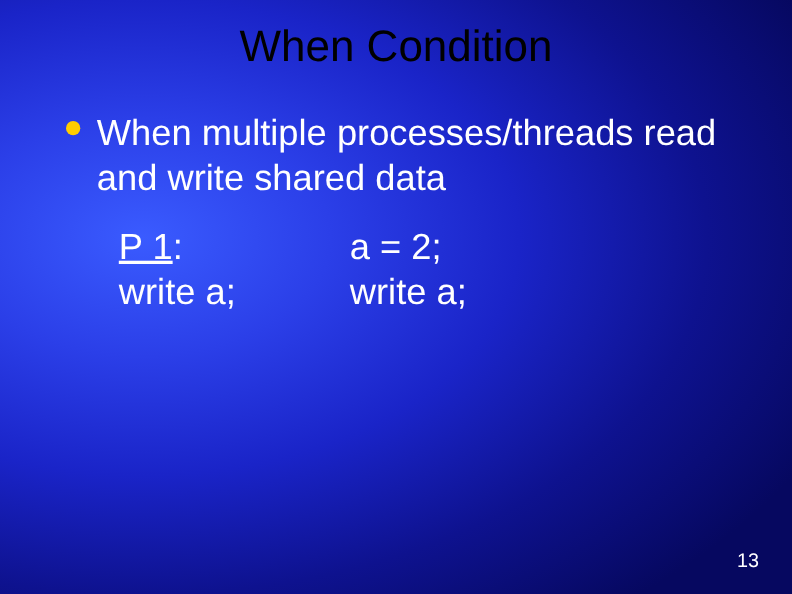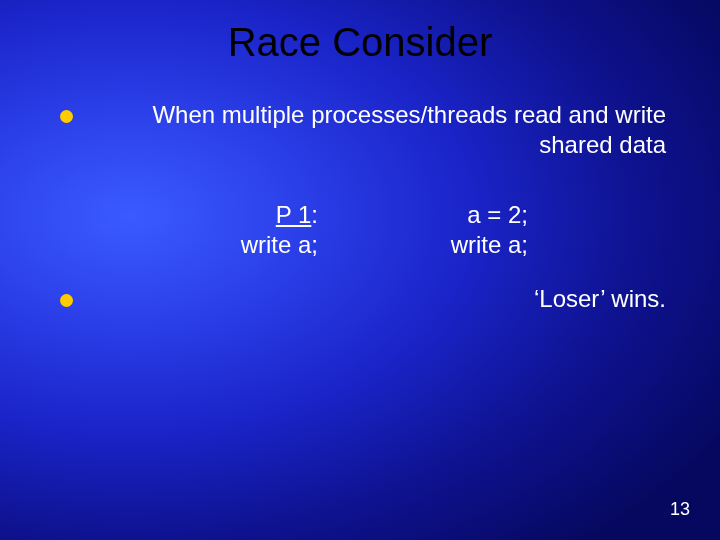--- a/index.html
+++ b/index.html
@@ -29,44 +29,43 @@
     width: 100%;
     text-align: center;
     font-size: 40px;
     color: #000;
     font-weight: 400;
   }
   .content {
     position: absolute;
     top: 100px;
     left: 60px;
-    right: 54px;
+    right: 42px;
     color: #fff;
-    font-size: 24px;
+    font-size: 33px;
     line-height: 1.25;
-    text-align: right;
   }
   .bullet {
     position: relative;
     padding-left: 28px;
     margin-bottom: 2px;
   }
   .bullet::before {
     content: "";
     position: absolute;
     left: 0;
     top: 10px;
     width: 13px;
     height: 13px;
     background: #ffcc00;
     border-radius: 50%;
   }
   .code-row {
     display: flex;
-    margin-top: 40px;
+    margin-top: 20px;
     margin-bottom: 24px;
     padding-left: 48px;
   }
   .code-col {
     width: 210px;
   }
   .code-col div {
     white-space: pre;
   }
   .u {
@@ -78,35 +77,34 @@
     right: 30px;
     color: #fff;
     font-size: 18px;
   }
 </style>
 </head>
 <body>
 
 <div class="slide">
 
-  <div class="title">Race Consider</div>
+  <div class="title">When Condition</div>
 
   <div class="content">
 
     <div class="bullet">When multiple processes/threads read and write shared data</div>
 
     <div class="code-row">
       <div class="code-col">
         <div><span class="u">P 1</span>:</div>
         <div>write a;</div>
       </div>
       <div class="code-col">
         <div>a = 2;</div>
         <div>write a;</div>
       </div>
     </div>
 
-    <div class="bullet">‘Loser’ wins.</div>
 
   </div>
 
   <div class="pagenum">13</div>
 </div>
 
 </body></html>

